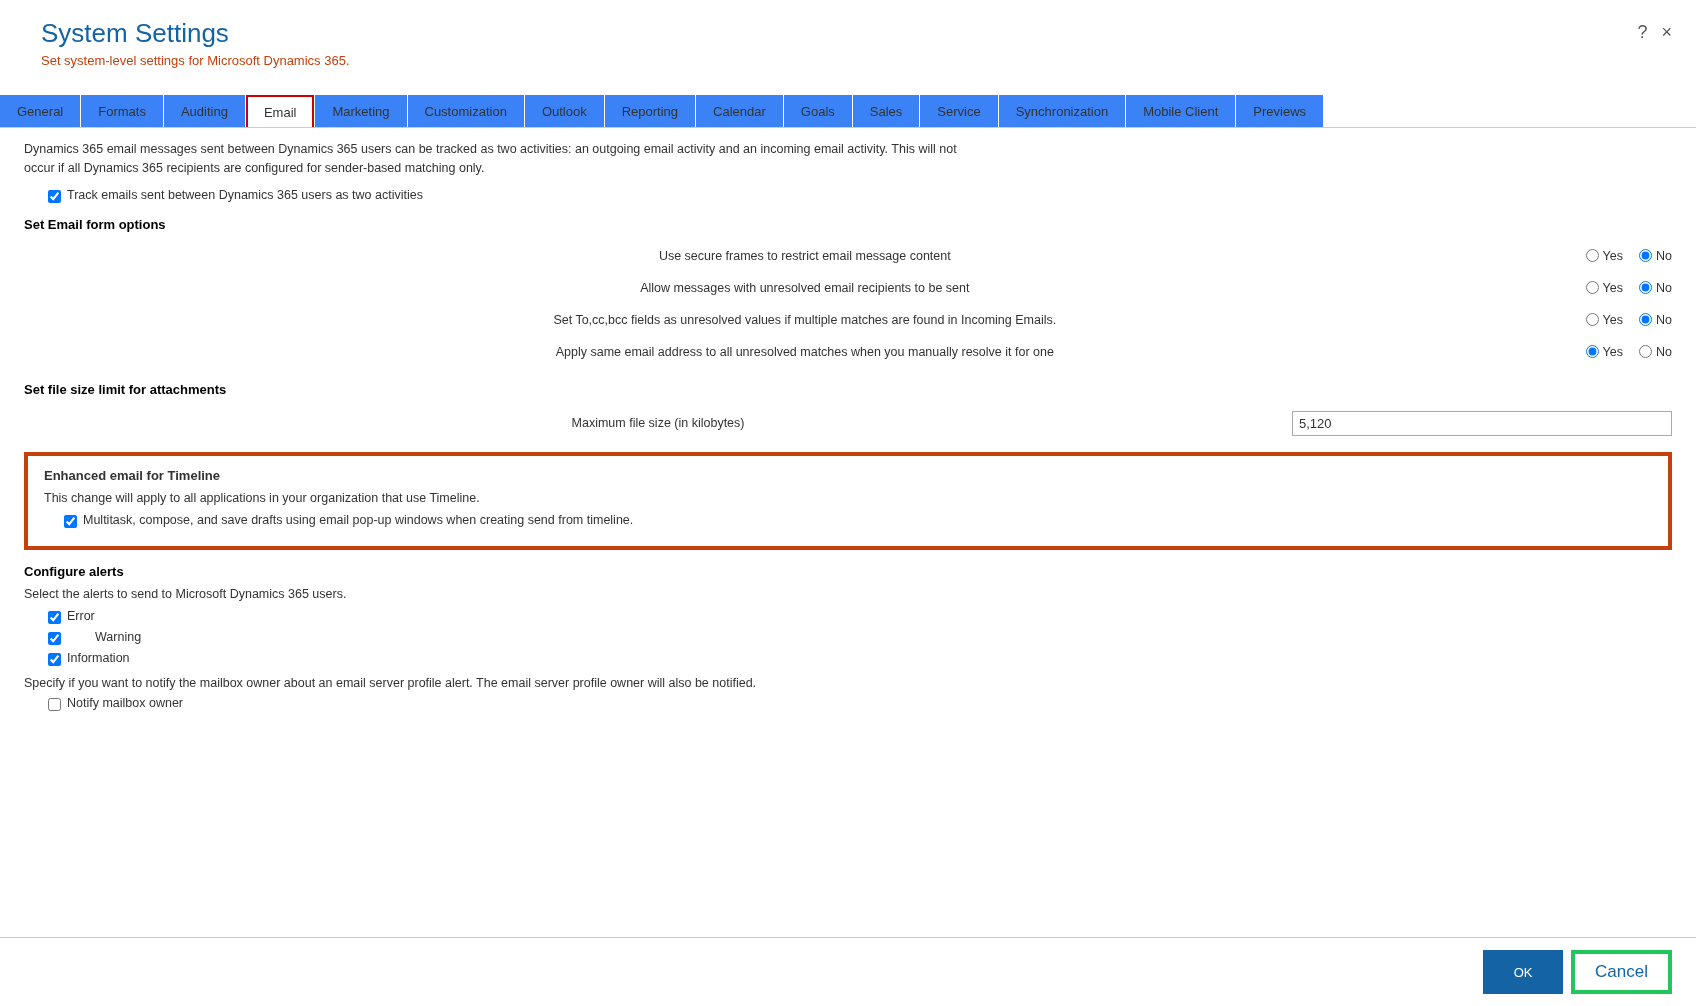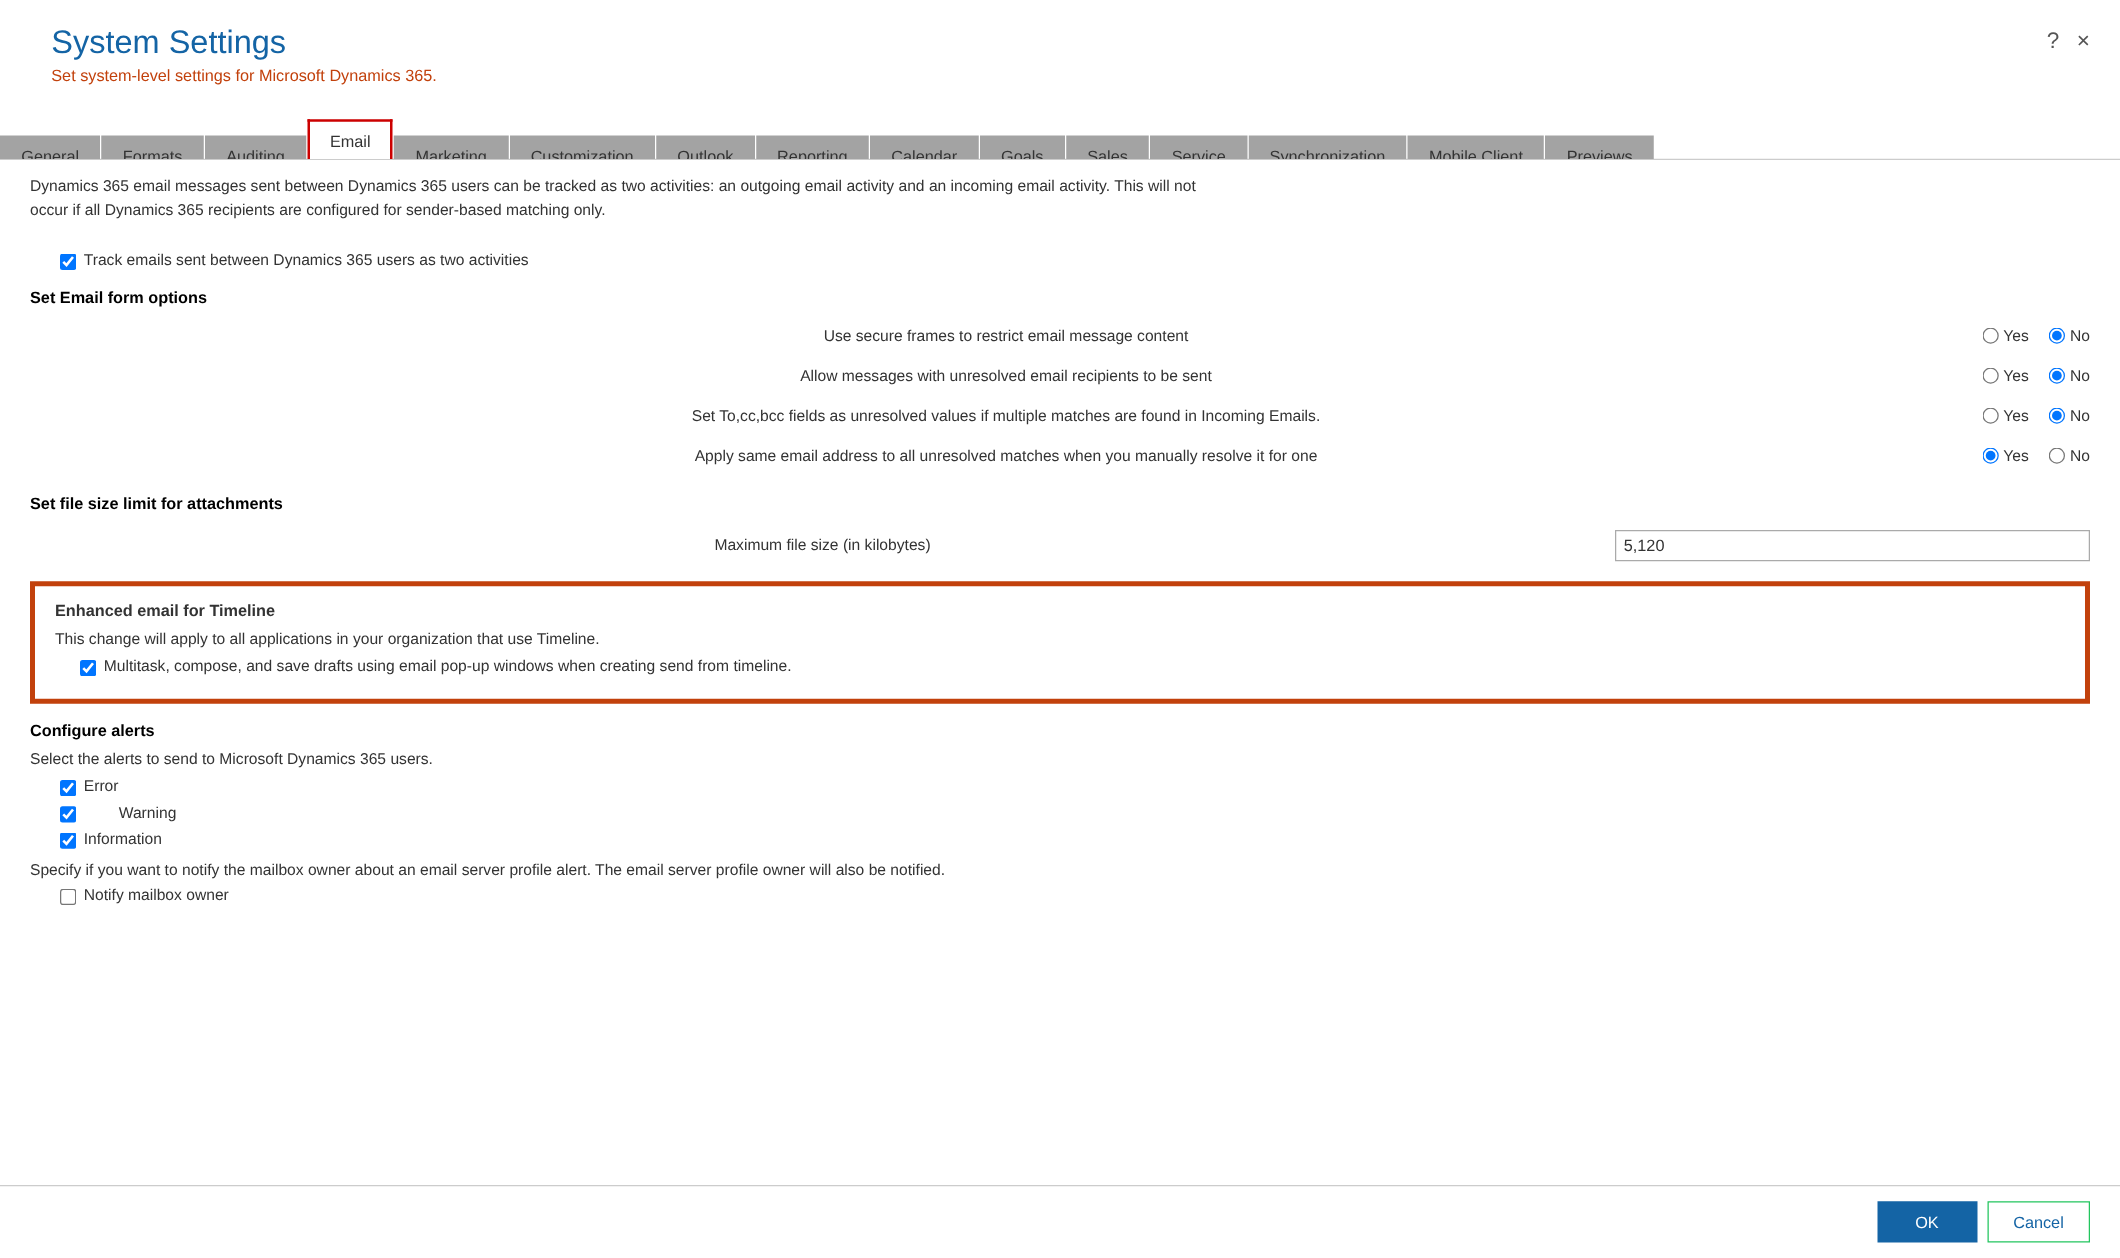--- a/index.html
+++ b/index.html
@@ -69,24 +69,24 @@
       white-space: nowrap;
     }
 
     .tab {
       padding: 8px 16px;
       cursor: pointer;
       border: 1px solid transparent;
       border-bottom: none;
       font-size: 13px;
       color: #333;
-      background: #a3a3a3;
+      background: #3b82f6;
       margin-right: 1px;
       position: relative;
-      top: 14px;
+      top: 1px;
     }
 
     .tab.active {
       background: #fff;
       border: 2px solid #cc0000;
       border-bottom: none;
       color: #333;
       font-weight: normal;
       top: 1px;
       z-index: 2;
@@ -104,21 +104,21 @@
       flex: 1;
       overflow-y: scroll;
       padding: 12px 24px;
     }
 
     
     .intro-text {
       font-size: 12.5px;
       color: #333;
       line-height: 1.5;
-      margin-bottom: 23px;
+      margin-bottom: 10px;
     }
 
     
     .checkbox-row {
       display: flex;
       align-items: flex-start;
       margin: 6px 0 6px 24px;
       gap: 6px;
     }
 
@@ -244,23 +244,23 @@
       border: none;
       padding: 8px 28px;
       font-size: 13px;
       cursor: pointer;
       min-width: 80px;
     }
 
     .btn-cancel {
       background: #fff;
       color: #1464a5;
-      border: 1px solid #22c55e;
+      border: 4px solid #22c55e;
       padding: 8px 20px;
-      font-size: 13px;
+      font-size: 17px;
       cursor: pointer;
       min-width: 80px;
     }
   </style>
 </head>
 <body>
 
 <div class="dialog">
 
   <div class="dialog-header">

